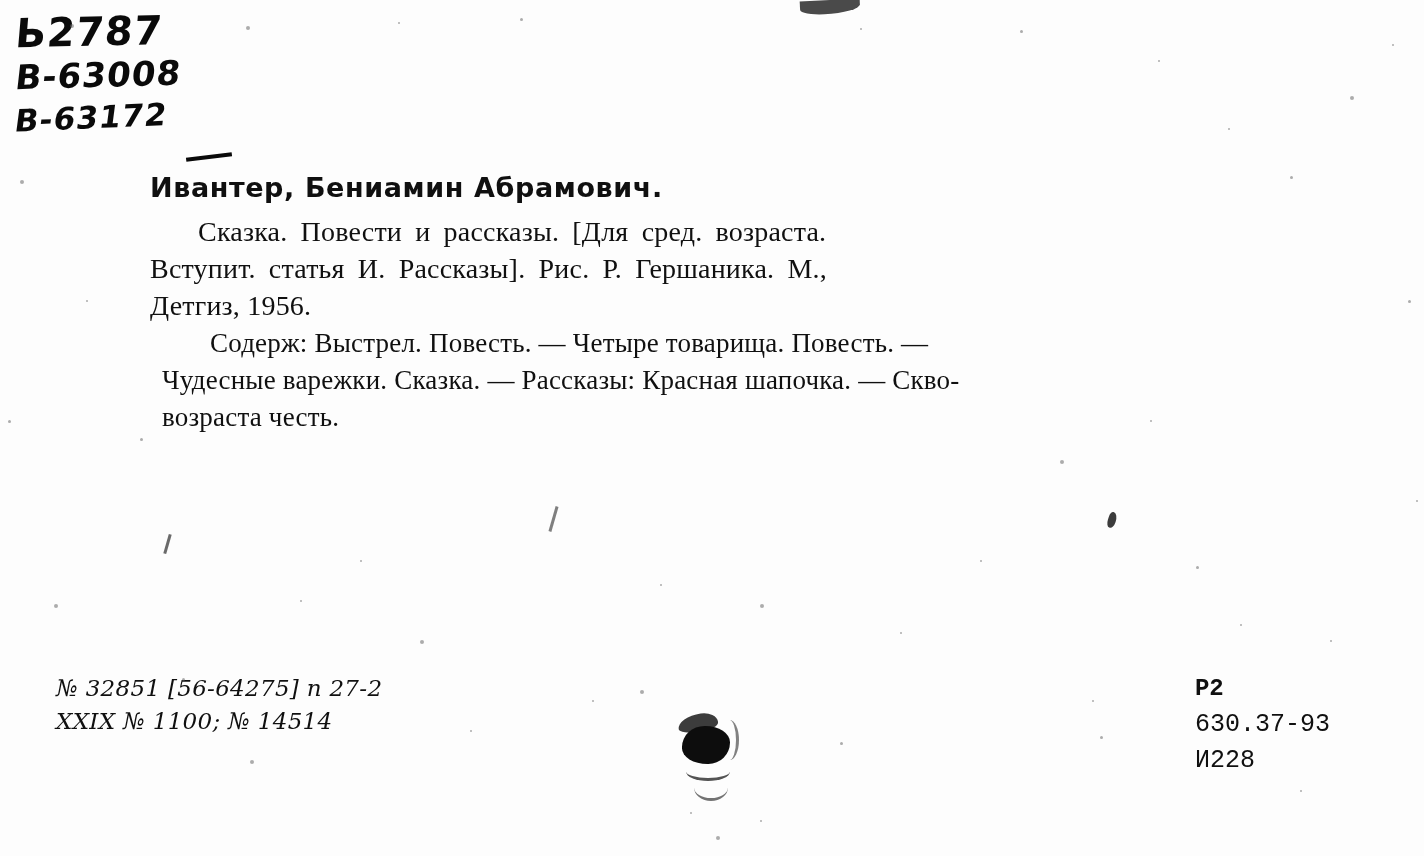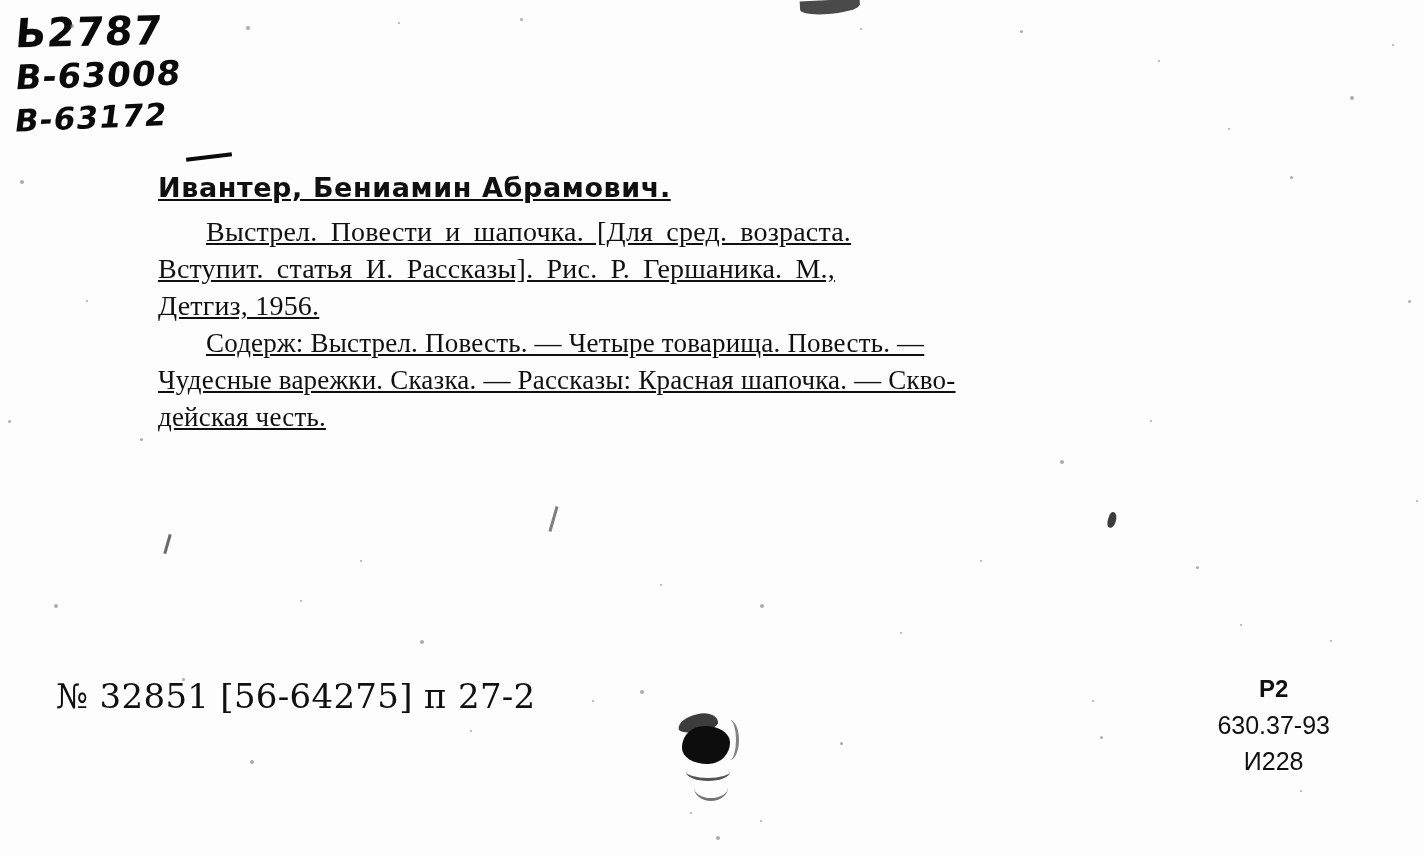--- a/index.html
+++ b/index.html
@@ -61,24 +61,23 @@
     top: 155px;
     width: 46px;
     height: 4px;
     background: #0a0a0a;
     transform: rotate(-7deg);
   }
 
   
   #body-block {
     position: absolute;
-    left: 158px;
+    left: 150px;
     top: 172px;
     width: 1185px;
-    text-decoration: underline;
   }
   .author {
     font-family: "DejaVu Sans", sans-serif;
     font-weight: 700;
     font-size: 27px;
     letter-spacing: .6px;
     margin-bottom: 10px;
   }
   .para {
     font-size: 28px;
@@ -91,41 +90,43 @@
   .j {
     word-spacing: 6px;
   }
   .jj {
     word-spacing: 11px;
   }
   .contents {
     font-size: 27px;
     line-height: 1.38;
     letter-spacing: .2px;
+    margin-left: 12px;
   }
   .contents .row {
     white-space: nowrap;
   }
 
   
   #footer-left {
     position: absolute;
     left: 56px;
     top: 672px;
     font-family: "DejaVu Serif", serif;
-    font-size: 34px;
+    font-size: 23px;
     line-height: 1.45;
     letter-spacing: .3px;
+    font-style: italic;
   }
   #footer-right {
     position: absolute;
     right: 94px;
     top: 672px;
-    text-align: center;
-    font-family: Liberation Sans, sans-serif;
+    text-align: left;
+    font-family: Liberation Mono, monospace;
     font-size: 25px;
     line-height: 1.45;
   }
   #footer-right .r1 {
     font-weight: 700;
     font-size: 24px;
   }
 
   
   #blot {
@@ -241,34 +242,35 @@
   <div id="handwriting">
     <div class="hw1">Ь2787</div>
     <div class="hw2">В-63008</div>
     <div class="hw3">В-63172</div>
   </div>
   <div class="hw-strike"></div>
 
   <div id="body-block">
     <div class="author">Ивантер, Бениамин Абрамович.</div>
 
-    <div class="para hang j">Выстрел. Повести и шапочка. [Для сред. возраста.</div>
+    <div class="para hang j">Сказка. Повести и рассказы. [Для сред. возраста.</div>
     <div class="para j">Вступит. статья И. Рассказы]. Рис. Р. Гершаника.    М.,</div>
     <div class="para">Детгиз, 1956.</div>
 
 
     <div class="contents">
       <div class="row hang">Содерж: Выстрел. Повесть. — Четыре товарища. Повесть. —</div>
       <div class="row">Чудесные варежки. Сказка. — Рассказы: Красная шапочка. — Скво-</div>
-      <div class="row">дейская честь.</div>
+      <div class="row">возраста честь.</div>
     </div>
   </div>
 
   <div id="footer-left">
     <div>№ 32851 [56-64275]  п    27-2</div>
+    <div>XXIX № 1100;  № 14514</div>
   </div>
 
   <div id="footer-right">
     <div class="r1">Р2</div>
     <div>630.37-93</div>
     <div>И228</div>
   </div>
 
   <div id="blot">
     <div class="tail"></div>

